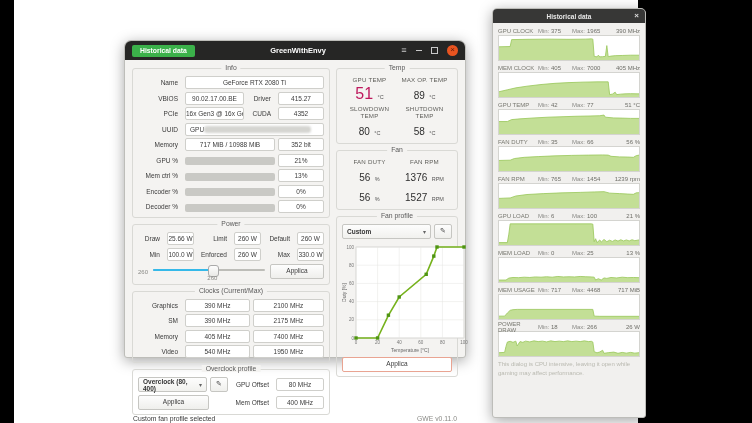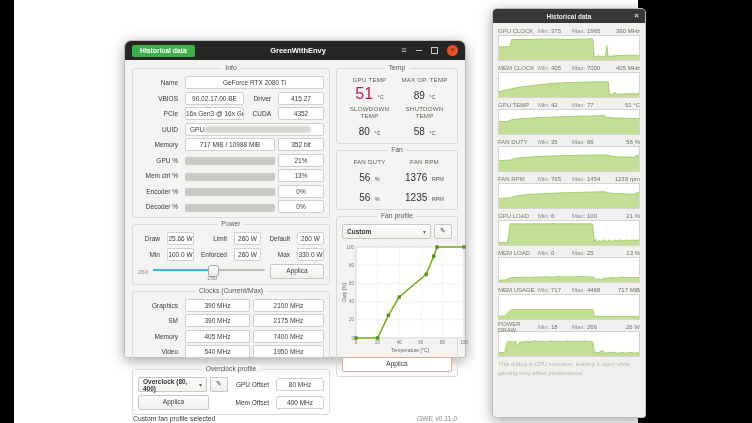--- a/index.html
+++ b/index.html
@@ -258,21 +258,21 @@
         </div>
 
         <div class="section">
           <div class="section-title">Fan</div>
           <div class="tgrid">
             <span class="tlabel">FAN DUTY</span>
             <span class="tlabel">FAN RPM</span>
             <span><span class="tval">56</span> <span class="tunit">%</span></span>
             <span><span class="tval">1376</span> <span class="tunit">RPM</span></span>
             <span><span class="tval">56</span> <span class="tunit">%</span></span>
-            <span><span class="tval">1235</span> <span class="tunit">RPM</span></span>
+            <span><span class="tval">1527</span> <span class="tunit">RPM</span></span>
           </div>
         </div>
 
         <div class="section">
           <div class="section-title">Fan profile</div>
           <div class="fp-row">
             <span class="select" style="flex:1">
               <span>Custom</span>
               <span class="caret">▾</span>
             </span>

